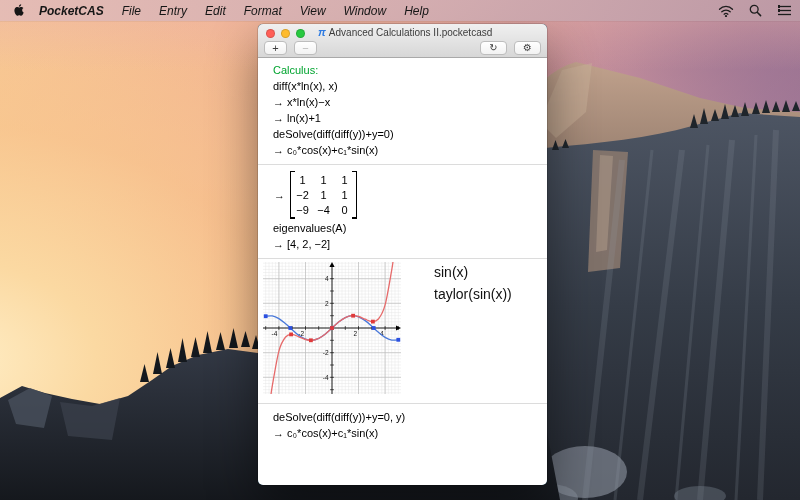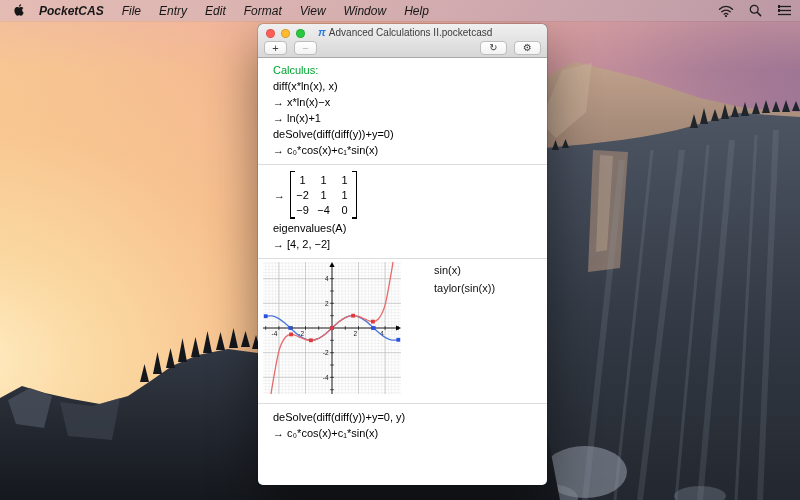--- a/index.html
+++ b/index.html
@@ -54,21 +54,21 @@
   .matrix{display:grid;grid-template-columns:repeat(3,minmax(13px,auto));column-gap:8px;row-gap:3px;
     padding:3px 5px;text-align:center;position:relative;
     border-left:1.4px solid #000;border-right:1.4px solid #000;}
   .matrix::before,.matrix::after{content:"";position:absolute;left:0;right:0;height:1.4px;
     background:linear-gradient(90deg,#000 0 4px,transparent 4px calc(100% - 4px),#000 calc(100% - 4px));}
   .matrix::before{top:0;} .matrix::after{bottom:0;}
 
   
   .plot-section{position:relative;padding:3px 4px;height:138px;box-sizing:content-box;}
   .plot-svg{display:block;margin-left:1px;}
-  .legend{position:absolute;left:176px;top:5px;font-size:11px;color:#111;}
+  .legend{position:absolute;left:176px;top:5px;font-size:14px;color:#111;}
   .legend div{margin-bottom:6px;}
 </style>
 </head>
 <body>
 
 <div class="wallpaper">
   <svg width="800" height="500" viewBox="0 0 800 500">
     <defs>
       <linearGradient id="lit" x1="0" y1="0" x2="0" y2="1">
         <stop offset="0" stop-color="#c0a18c"></stop>

